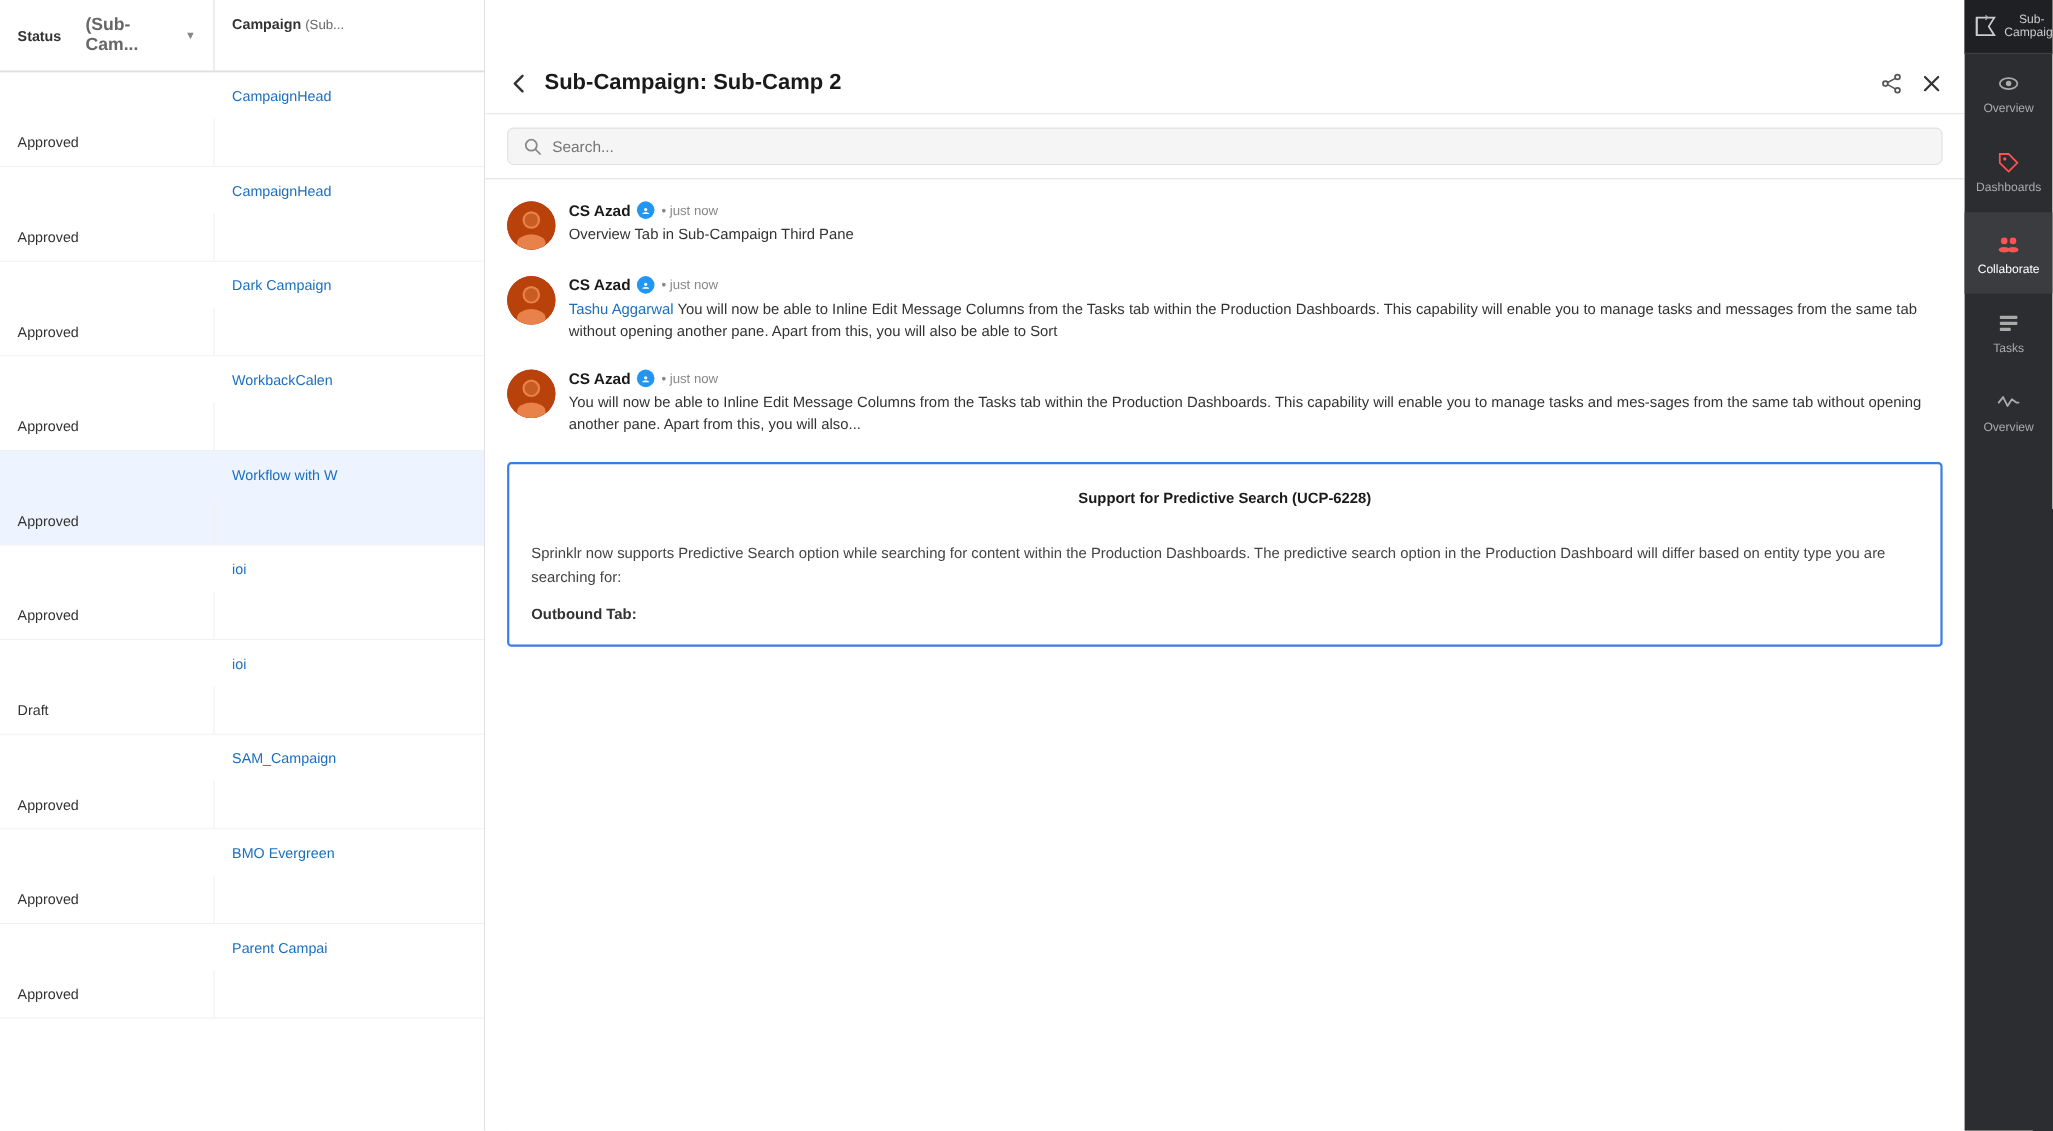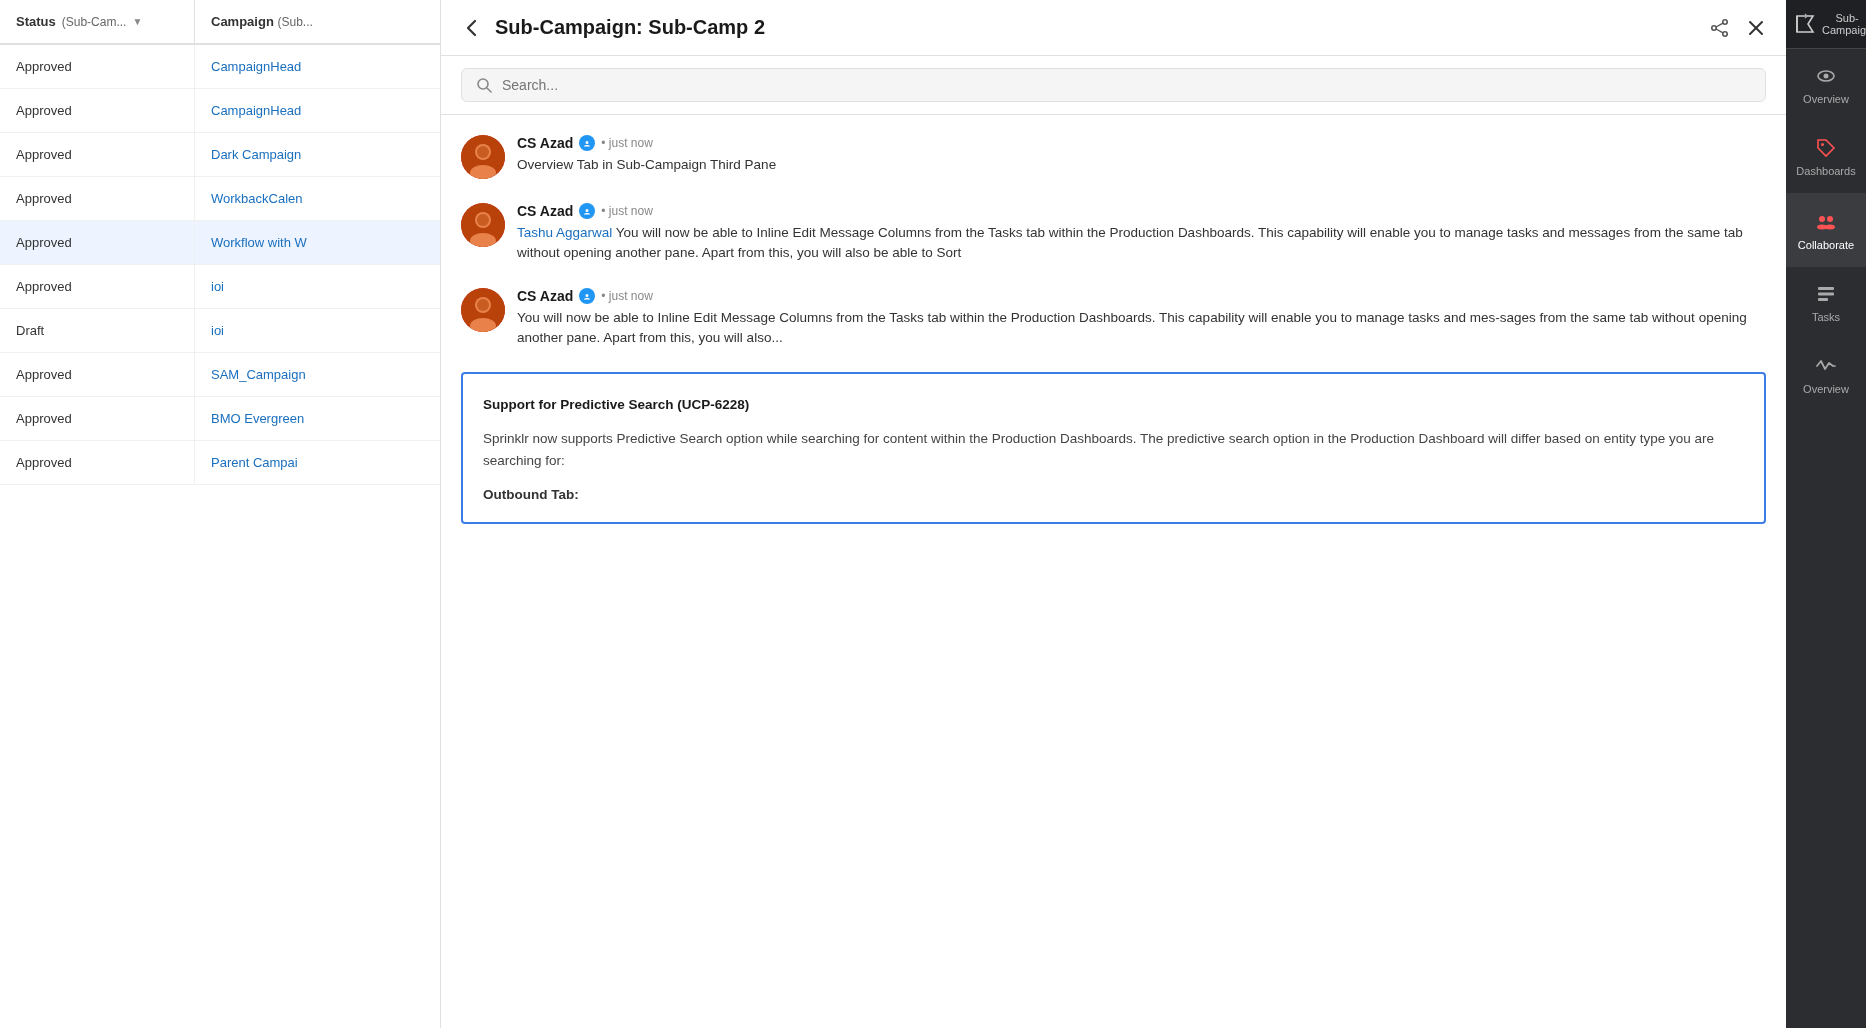--- a/index.html
+++ b/index.html
@@ -42,20 +42,21 @@
       border-bottom: 1px solid #f0f0f0;
       font-size: 13px;
       background: #fff;
     }
     .table-row-item.selected { background: #eef4ff; }
     .cell-status {
       width: 195px;
       padding: 14px 16px;
       border-right: 1px solid #f0f0f0;
       color: #333;
+      margin-top: 42px;
     }
     .cell-campaign {
       flex: 1;
       padding: 14px 16px;
       color: #1a6fbf;
       cursor: pointer;
       overflow: hidden;
       text-overflow: ellipsis;
       white-space: nowrap;
     }
@@ -70,20 +71,21 @@
     }
 
     
     .panel-header {
       display: flex;
       align-items: center;
       padding: 16px 20px;
       border-bottom: 1px solid #e0e0e0;
       background: #fff;
       flex-shrink: 0;
+      margin-top: 48px;
     }
     .back-btn {
       background: none;
       border: none;
       cursor: pointer;
       font-size: 20px;
       color: #333;
       margin-right: 12px;
       display: flex;
       align-items: center;
@@ -214,22 +216,23 @@
       border-radius: 4px;
       background: #fff;
       padding: 20px 20px 16px 20px;
       margin: 0 0 20px 0;
       font-size: 13.5px;
       color: #333;
       line-height: 1.6;
     }
     .inline-box-title {
       font-weight: 600;
-      margin-bottom: 12px;
+      margin-bottom: 28px;
       color: #1a1a1a;
+      text-align: center;
     }
     .inline-box-text {
       color: #444;
       line-height: 1.65;
     }
     .outbound-label {
       font-weight: 600;
       color: #333;
       margin-top: 12px;
     }
@@ -284,21 +287,21 @@
     
     svg { display: block; }
   </style>
 </head>
 <body>
 
 <div class="left-panel">
   <div class="table-header">
     <div class="col-status">
       <span>Status</span>
-      <span style="font-weight:400;color:#666;font-size:12px;">(Sub-Cam...</span>
+      <span style="font-weight:700;color:#666;font-size:16px;margin-left:16px;">(Sub-Cam...</span>
       <span class="sort-icon">▼</span>
     </div>
     <div class="col-campaign">
       <span>Campaign</span>
       <span style="font-weight:400;color:#666;font-size:12px;">(Sub...</span>
     </div>
   </div>
   <div id="table-body">
       <div class="table-row-item">
     <div class="cell-status">Approved</div>

